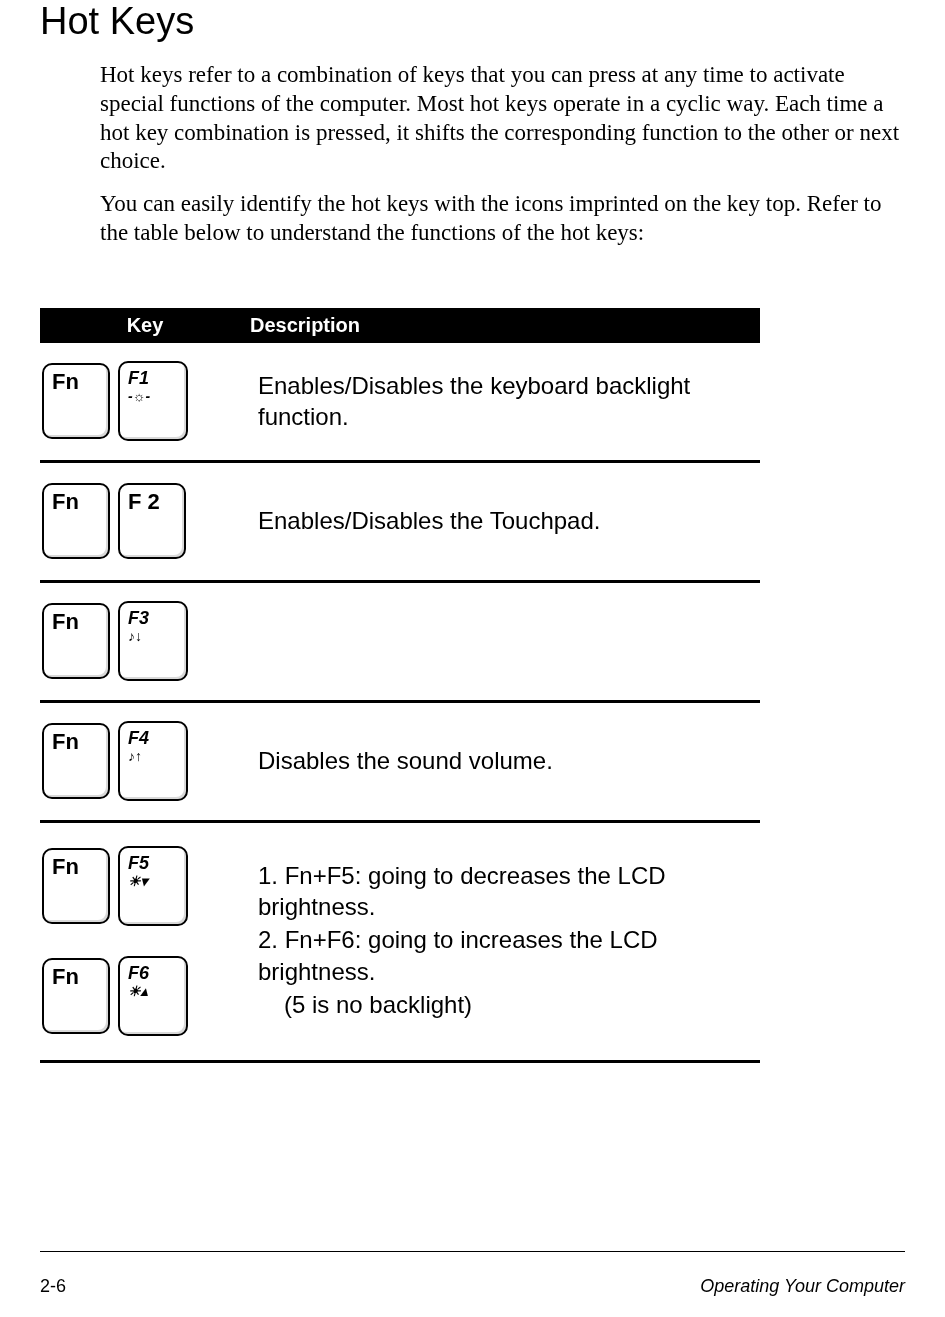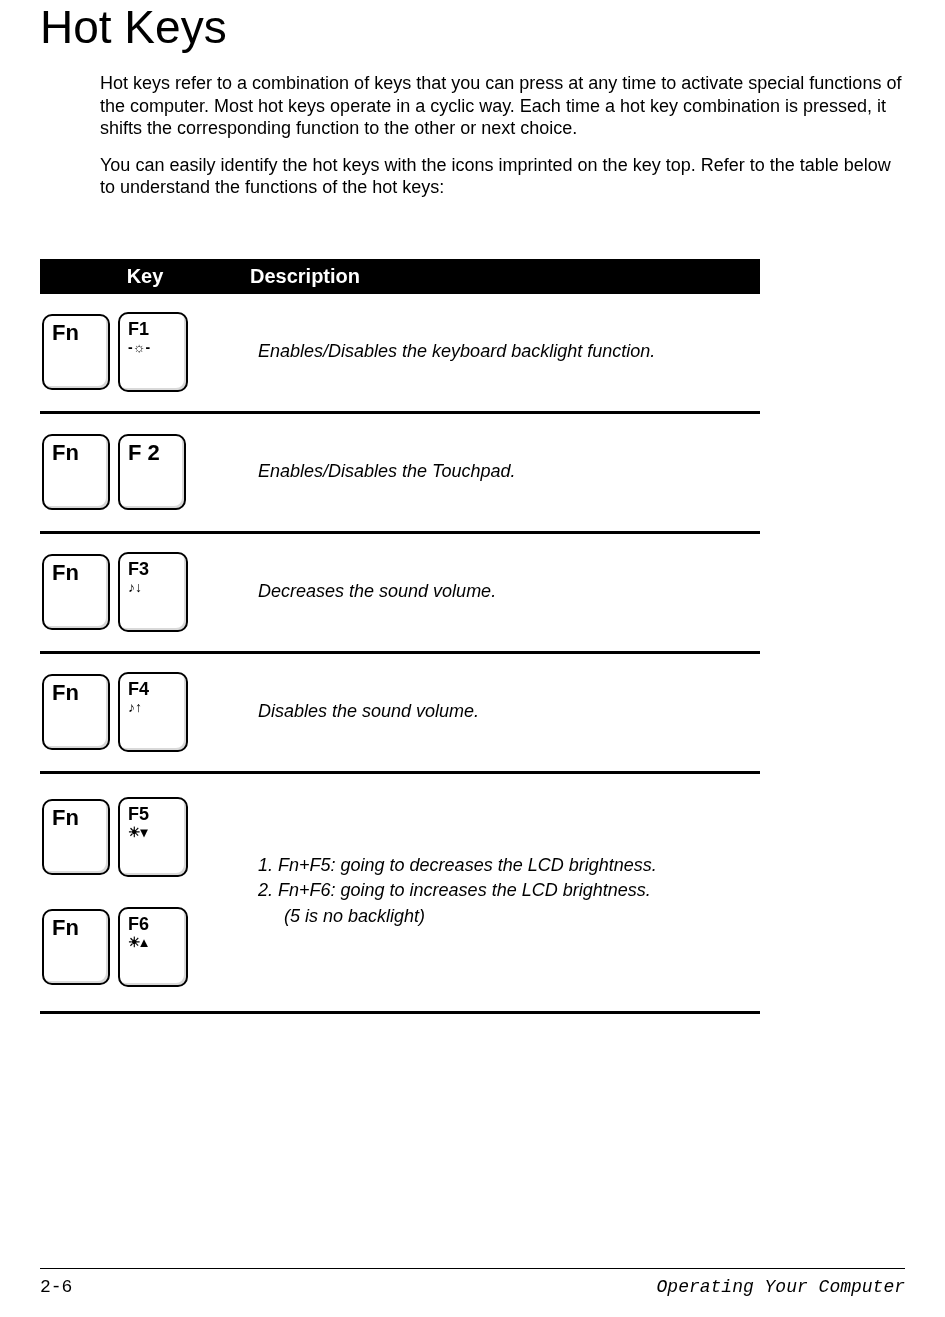--- a/index.html
+++ b/index.html
@@ -10,28 +10,29 @@
     font-family: Arial, Helvetica, sans-serif;
     color: #000;
   }
   .page {
     width: 945px;
     min-height: 1317px;
     padding: 0 40px 0 40px;
     position: relative;
   }
   .title {
-    font-size: 46px;
+    font-size: 38px;
     font-weight: 400;
     margin: 0 0 18px 0;
   }
   .body-text {
-    font-size: 18px;
+    font-size: 23px;
     line-height: 1.25;
     margin: 0 0 14px 60px;
+    font-family: Liberation Serif, serif;
   }
   .table-wrap {
     margin-top: 60px;
     width: 720px;
   }
   .thead {
     display: flex;
     background: #000;
     color: #fff;
     font-weight: bold;
@@ -66,24 +67,23 @@
     align-items: flex-start;
     gap: 30px;
   }
   .trow .col-key .pair {
     display: flex;
     align-items: center;
     gap: 8px;
   }
   .trow .col-desc {
     flex: 1;
-    font-size: 18px;
+    font-size: 24px;
     line-height: 1.3;
     padding-left: 8px;
-    font-style: italic;
   }
   .keycap {
     border: 2.5px solid #000;
     border-radius: 10px;
     background: #fff;
     display: flex;
     flex-direction: column;
     justify-content: flex-start;
     align-items: flex-start;
     padding: 6px 8px 4px 8px;
@@ -94,43 +94,43 @@
   }
   .keycap.big {
     width: 68px;
     height: 76px;
     font-size: 22px;
   }
   .keycap.small {
     width: 70px;
     height: 80px;
     font-size: 18px;
+    font-style: italic;
   }
   .keycap .klabel {
     line-height: 1;
   }
   .keycap .kicon {
     font-size: 14px;
     margin-top: 2px;
     line-height: 1;
   }
   .list-item { margin-bottom: 2px; }
   .indent { padding-left: 26px; }
   .footer {
     position: absolute;
     left: 40px;
     right: 40px;
     bottom: 20px;
     border-top: 1.5px solid #000;
-    padding-top: 8px;
+    padding-top: 24px;
     display: flex;
     justify-content: space-between;
     font-size: 18px;
     font-style: italic;
-    font-family: Liberation Mono, monospace;
   }
   .footer .pnum { font-style: normal; }
 </style>
 </head>
 <body>
 
 <div class="page">
 
   <h1 class="title">Hot Keys</h1>
 
@@ -171,21 +171,20 @@
     <div class="trow">
       <div class="col-key">
         <div class="keycap big">
           <span class="klabel">Fn</span>
         </div>
         <div class="keycap small">
           <span class="klabel">F3</span>
           <span class="kicon">♪↓</span>
         </div>
       </div>
-      <div class="col-desc">Decreases the sound volume.</div>
     </div>
 
     <div class="trow">
       <div class="col-key">
         <div class="keycap big">
           <span class="klabel">Fn</span>
         </div>
         <div class="keycap small">
           <span class="klabel">F4</span>
           <span class="kicon">♪↑</span>

